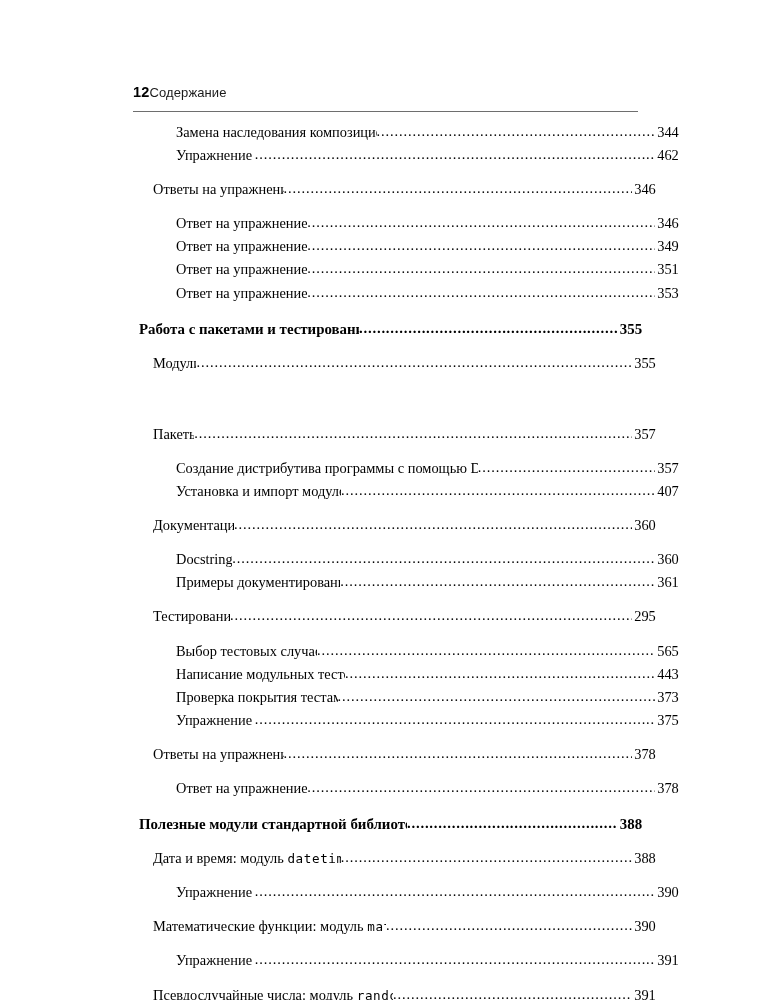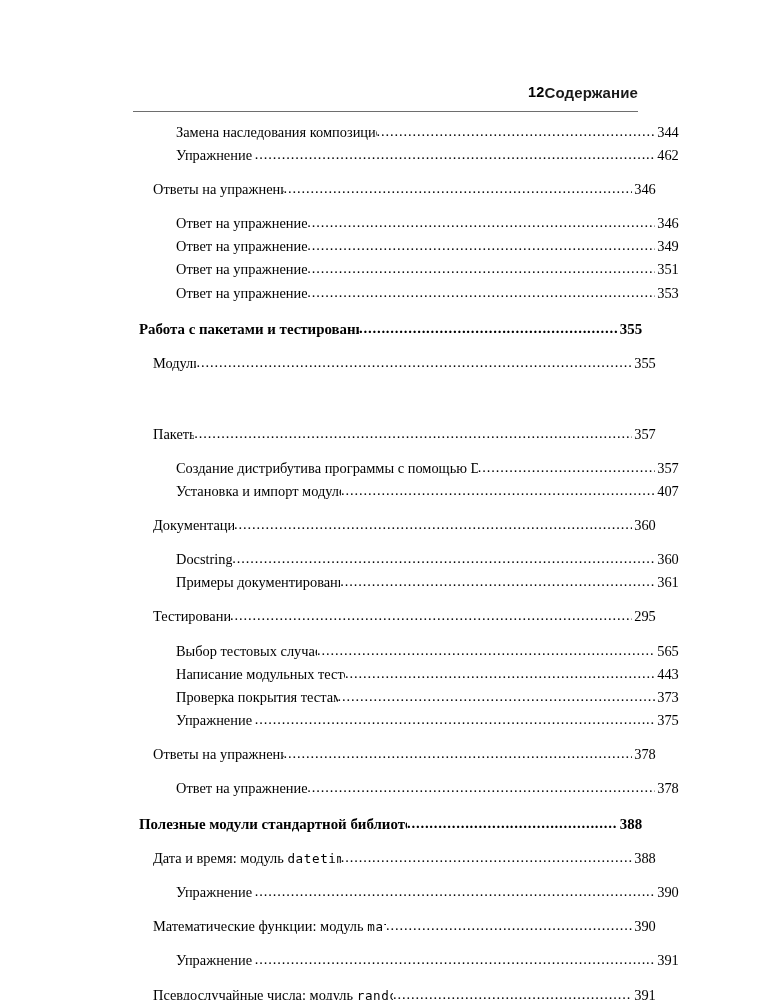--- a/index.html
+++ b/index.html
@@ -26,35 +26,35 @@
 
   
   .running-head {
     position: absolute;
     left: 133px;
     top: 84px;
     width: 505px;
     height: 24px;
     display: flex;
     align-items: flex-start;
-    justify-content: flex-end;
+    justify-content: flex-start;
     border-bottom: 1.3px solid #6e6e6e;
     padding-bottom: 3px;
   }
   .folio {
     font-family: "Liberation Sans", "DejaVu Sans", sans-serif;
     font-weight: bold;
     font-size: 14.5px;
     line-height: 17px;
     letter-spacing: 0.2px;
   }
   .head-title {
     font-family: "Liberation Sans", "DejaVu Sans", sans-serif;
-    font-weight: bold;
-    font-size: 15px;
+    font-weight: normal;
+    font-size: 13px;
     line-height: 17px;
     letter-spacing: 0.1px;
     color: #1a1a1a;
   }
 
   
   .toc {
     position: absolute;
     left: 133px;
     top: 121px;

